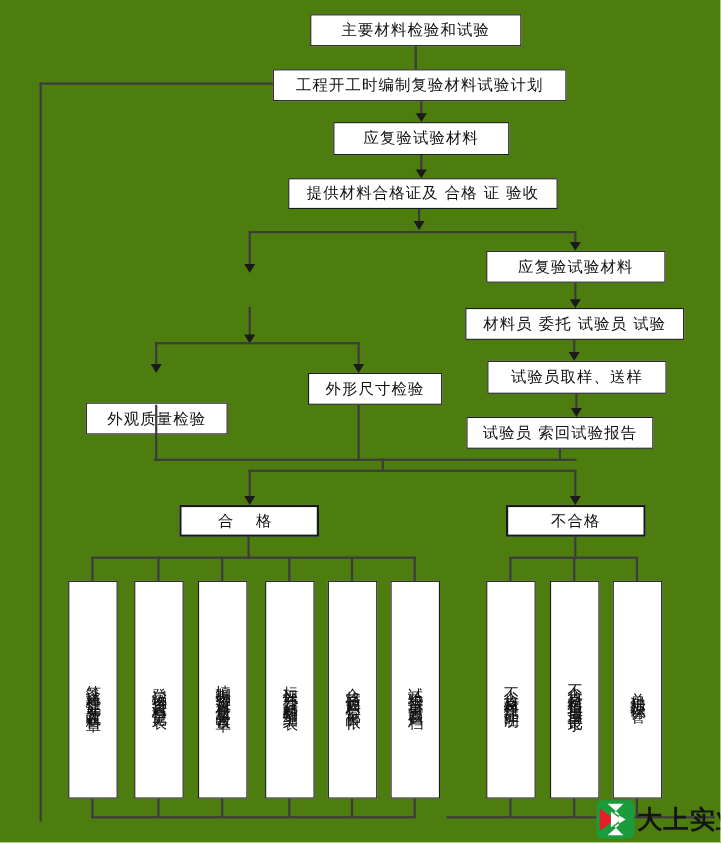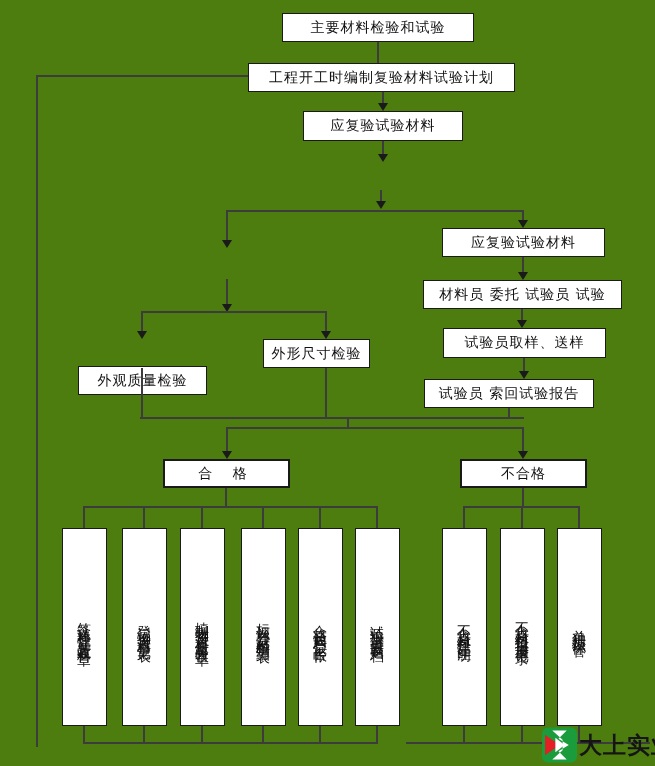--- a/index.html
+++ b/index.html
@@ -36,23 +36,24 @@
   }
 </style>
 </head>
 <body>
 
 <div id="canvas">
 
   <div class="node" style="left:282px;top:13px;width:192px;height:29px;">主要材料检验和试验</div>
   <div class="node" style="left:248px;top:63px;width:267px;height:29px;">工程开工时编制复验材料试验计划</div>
   <div class="node" style="left:303px;top:111px;width:160px;height:30px;">应复验试验材料</div>
+  <div class="node" style="left:262px;top:162px;width:245px;height:28px;">提供材料合格证及 合格 证 验收</div>
 
   <div class="node" style="left:78px;top:339px;width:129px;height:29px;margin-top:27px;">外观质量检验</div>
-  <div class="node" style="left:263px;top:339px;width:107px;height:29px;">外形尺寸检验</div>
+  <div class="node" style="left:280px;top:339px;width:122px;height:29px;">外形尺寸检验</div>
 
   <div class="node" style="left:442px;top:228px;width:163px;height:29px;">应复验试验材料</div>
   <div class="node" style="left:423px;top:280px;width:199px;height:29px;">材料员 委托 试验员 试验</div>
   <div class="node" style="left:443px;top:328px;width:163px;height:30px;">试验员取样、送样</div>
   <div class="node" style="left:424px;top:379px;width:170px;height:29px;">试验员 索回试验报告</div>
 
   <div class="node bold pass-label" style="left:163px;top:459px;width:127px;height:29px;">合 格</div>
   <div class="node bold" style="left:460px;top:459px;width:127px;height:29px;">不合格</div>
 
   <div class="vnode" style="left:62px;top:528px;width:45px;height:198px;">签认送料凭证并盖收料章</div>

